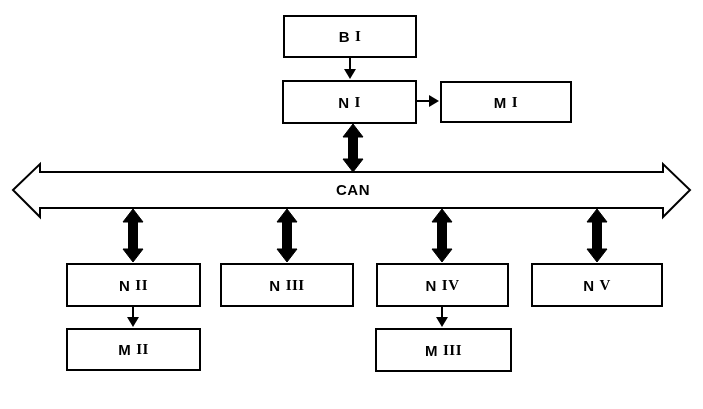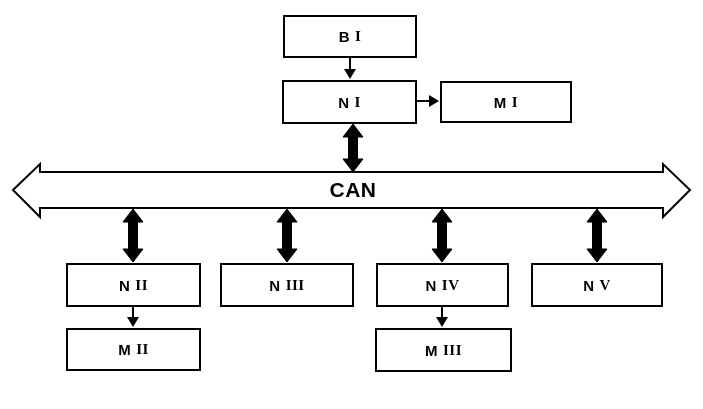--- a/index.html
+++ b/index.html
@@ -55,21 +55,21 @@
   #bus-label {
     position: absolute;
     left: 303px;
     top: 173px;
     width: 100px;
     height: 33px;
     display: flex;
     align-items: center;
     justify-content: center;
     font-weight: bold;
-    font-size: 21px;
+    font-size: 15px;
     letter-spacing: 0.5px;
     color: #000000;
   }
 </style>
 </head>
 <body>
 
 <div id="canvas">
 
   <svg id="connectors" width="703" height="409" viewBox="0 0 703 409" xmlns="http://www.w3.org/2000/svg">

